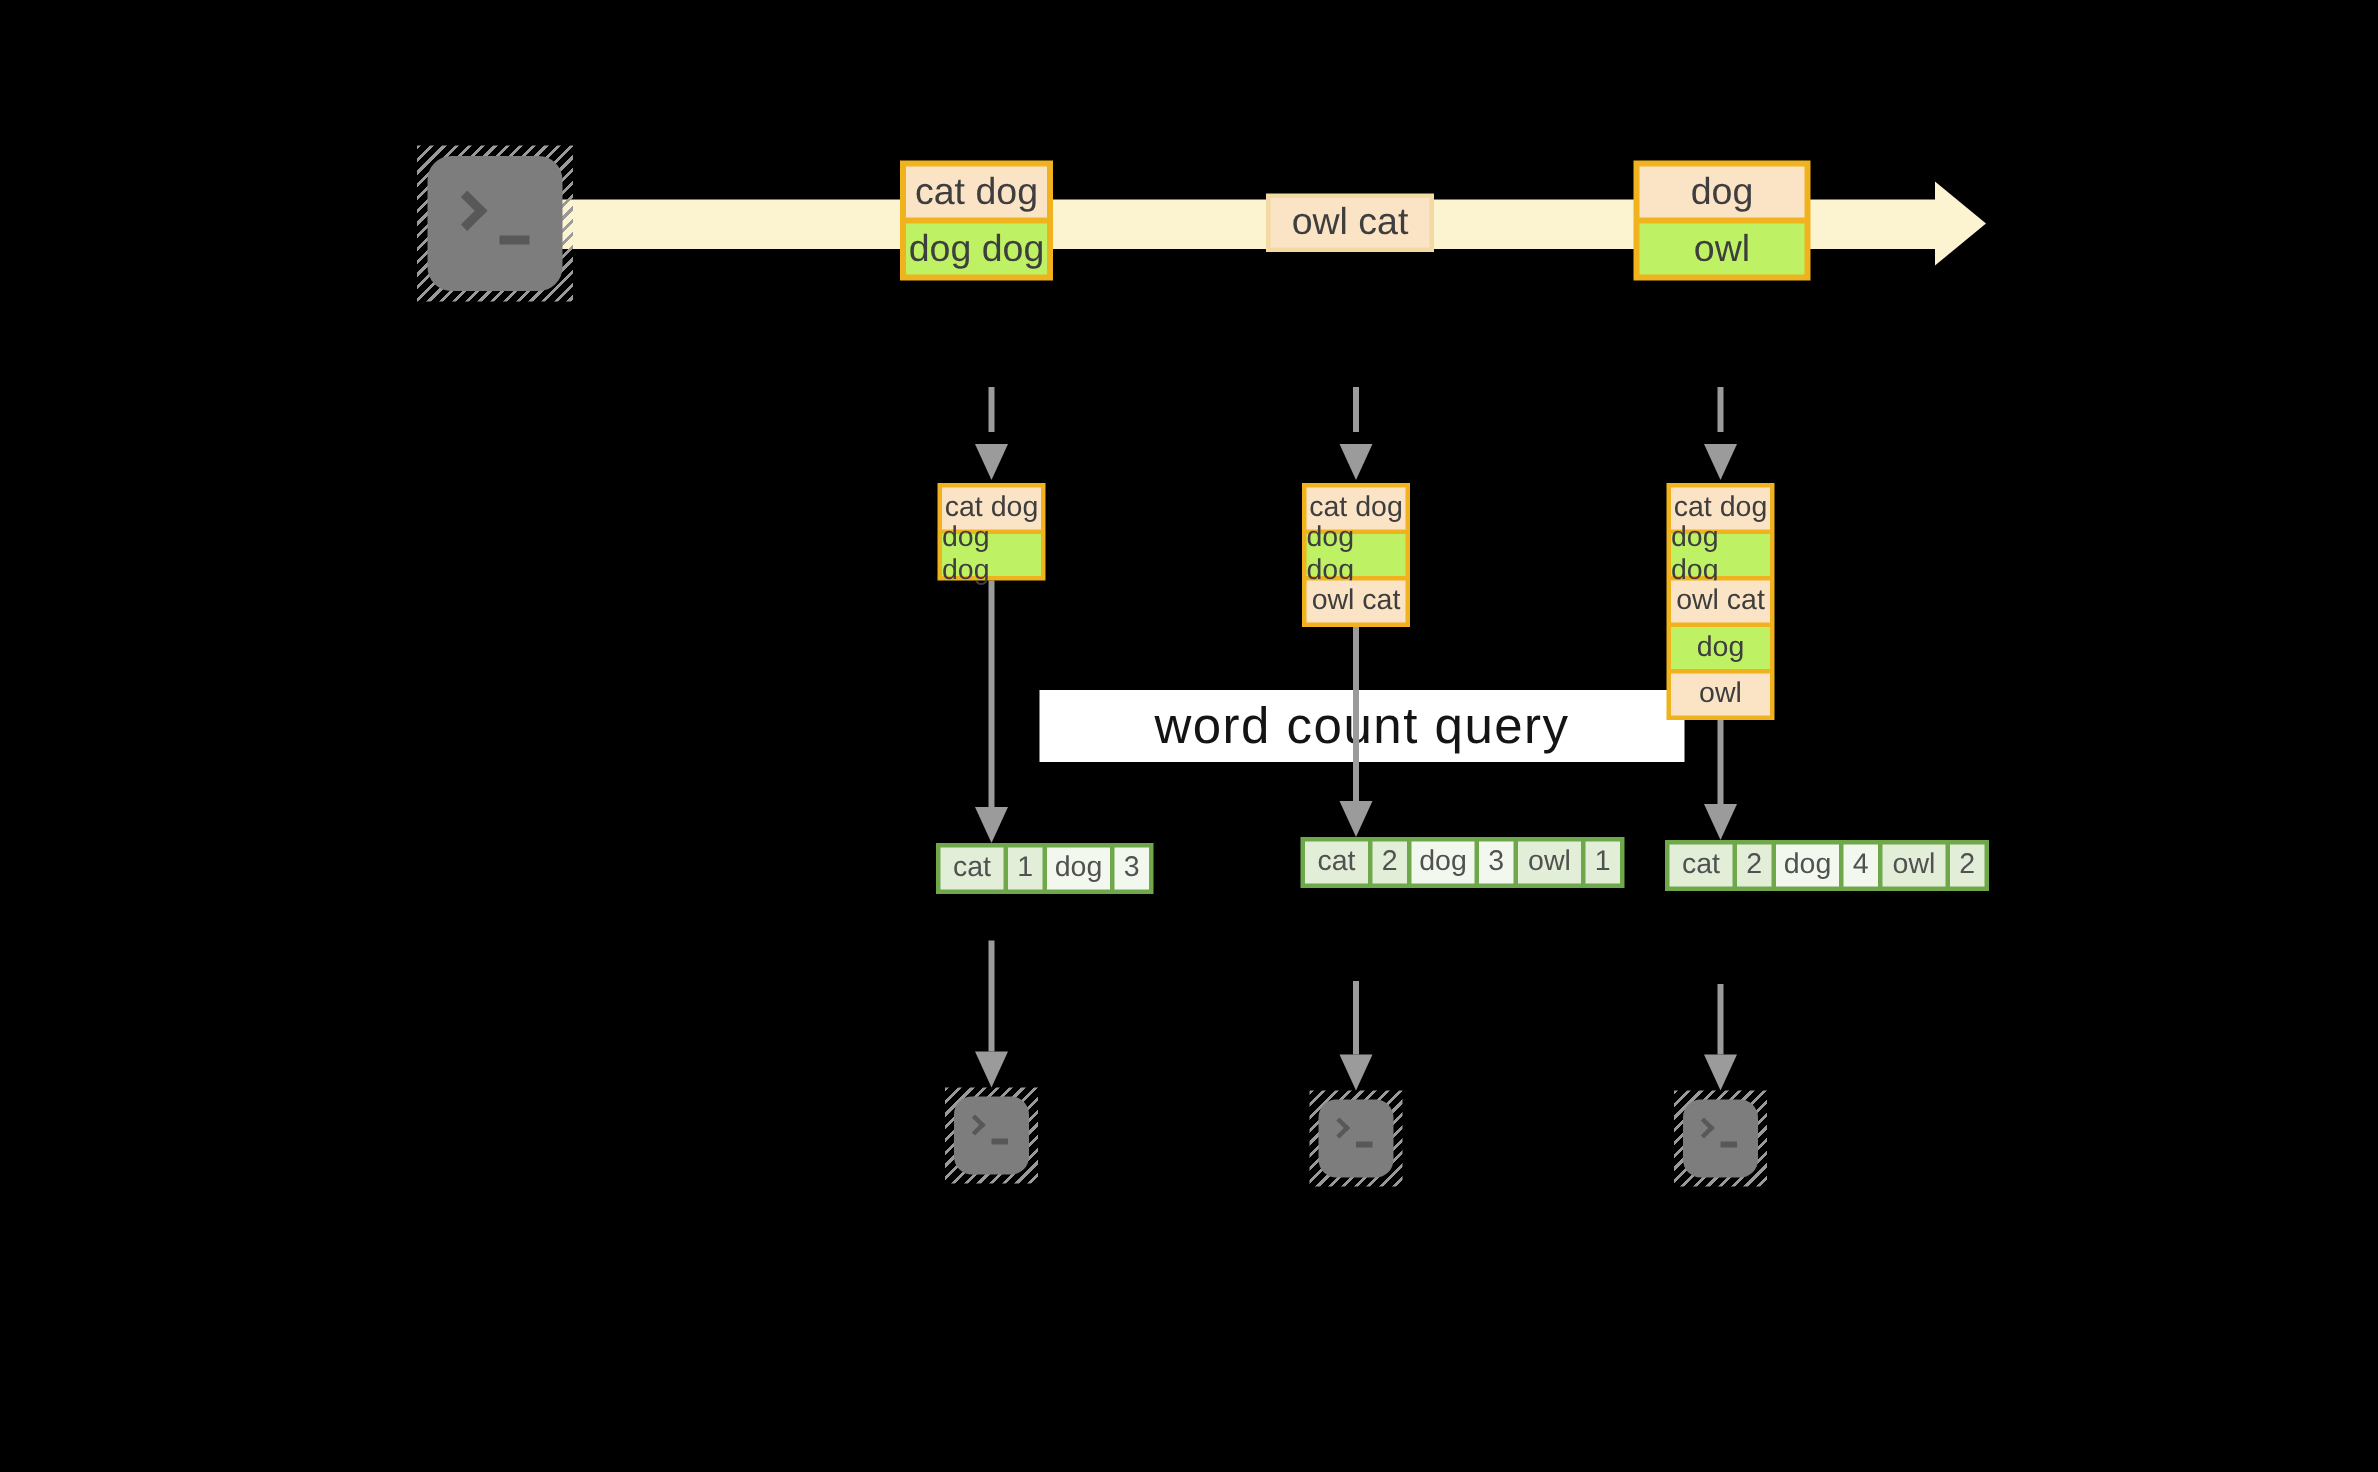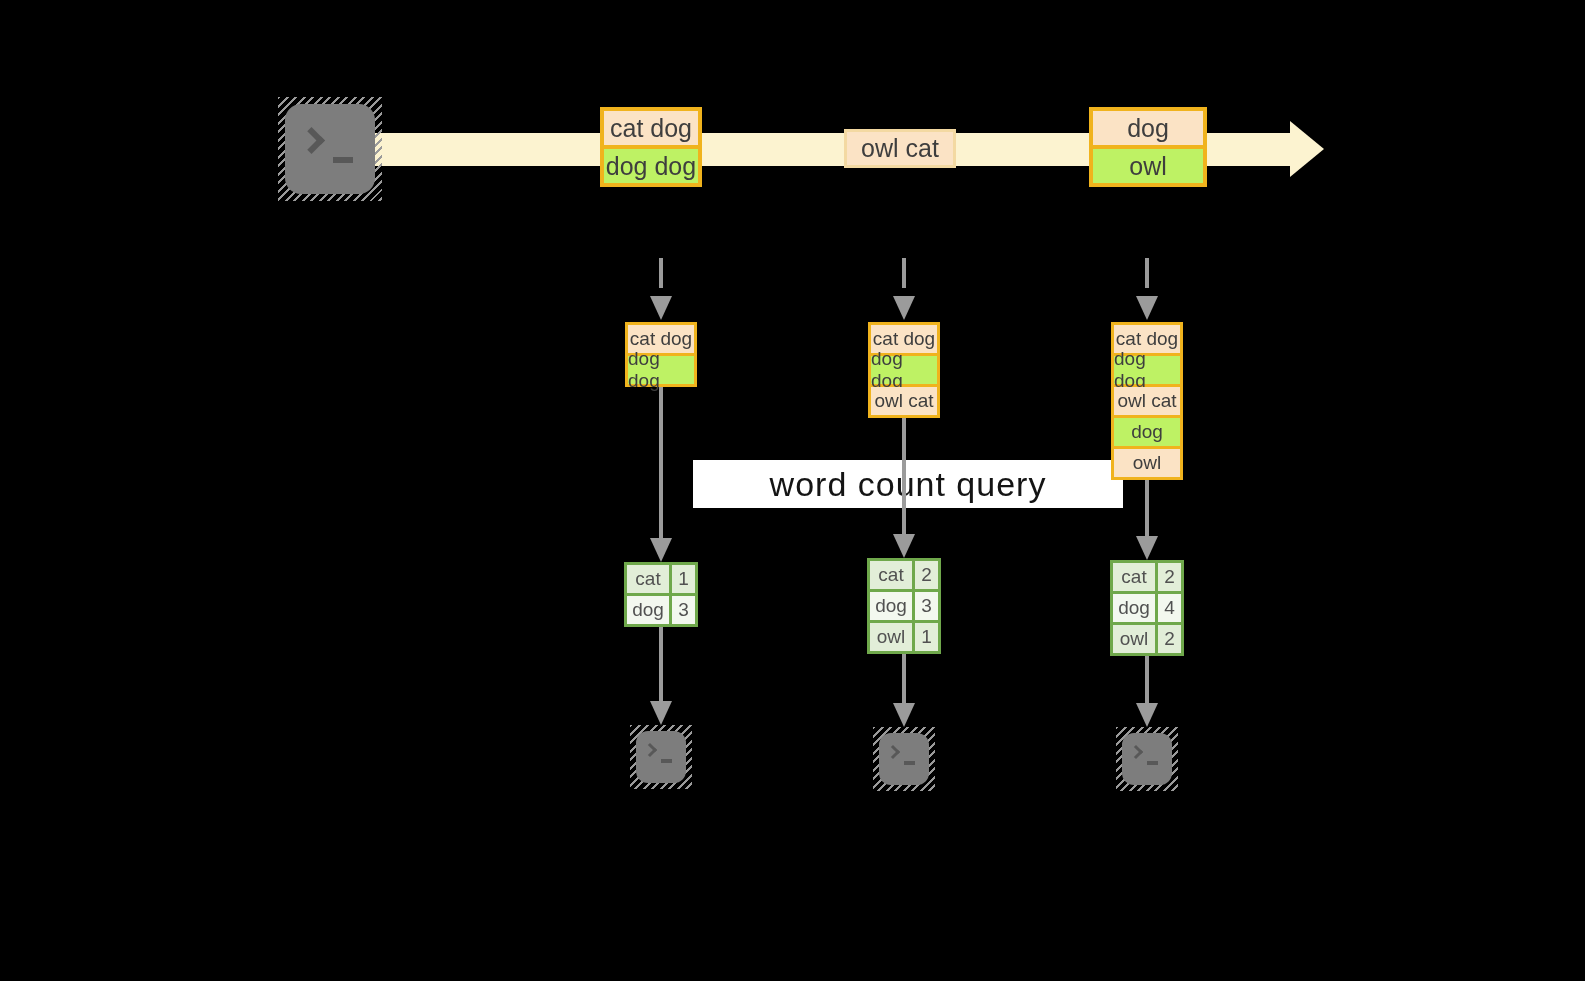--- a/index.html
+++ b/index.html
@@ -37,21 +37,21 @@
   .light{background:#bef264;}
 
   
   .vline{position:absolute;width:4px;background:#9b9b9b;z-index:2;}
   .ahead{position:absolute;width:0;height:0;z-index:2;
          border-left:11px solid transparent;border-right:11px solid transparent;
          border-top:24px solid #9b9b9b;}
 
   
   .gtable{position:absolute;z-index:3;background:#6fa84b;padding:3px;
-          display:flex;flex-direction:column;gap:3px;box-sizing:border-box;}
+          display:flex;flex-direction:row;gap:3px;box-sizing:border-box;}
   .grow{display:flex;gap:3px;height:28px;}
   .gword{width:42px;display:flex;align-items:center;justify-content:center;
          font-size:19px;color:#515151;}
   .gcount{width:23px;display:flex;align-items:center;justify-content:center;
           font-size:19px;color:#515151;}
   .grow.alt0 .gword,.grow.alt0 .gcount{background:#e2eed8;}
   .grow.alt1 .gword,.grow.alt1 .gcount{background:#f3f8ef;}
 
   
   .qband{position:absolute;left:693px;top:460px;width:430px;height:48px;background:#ffffff;

